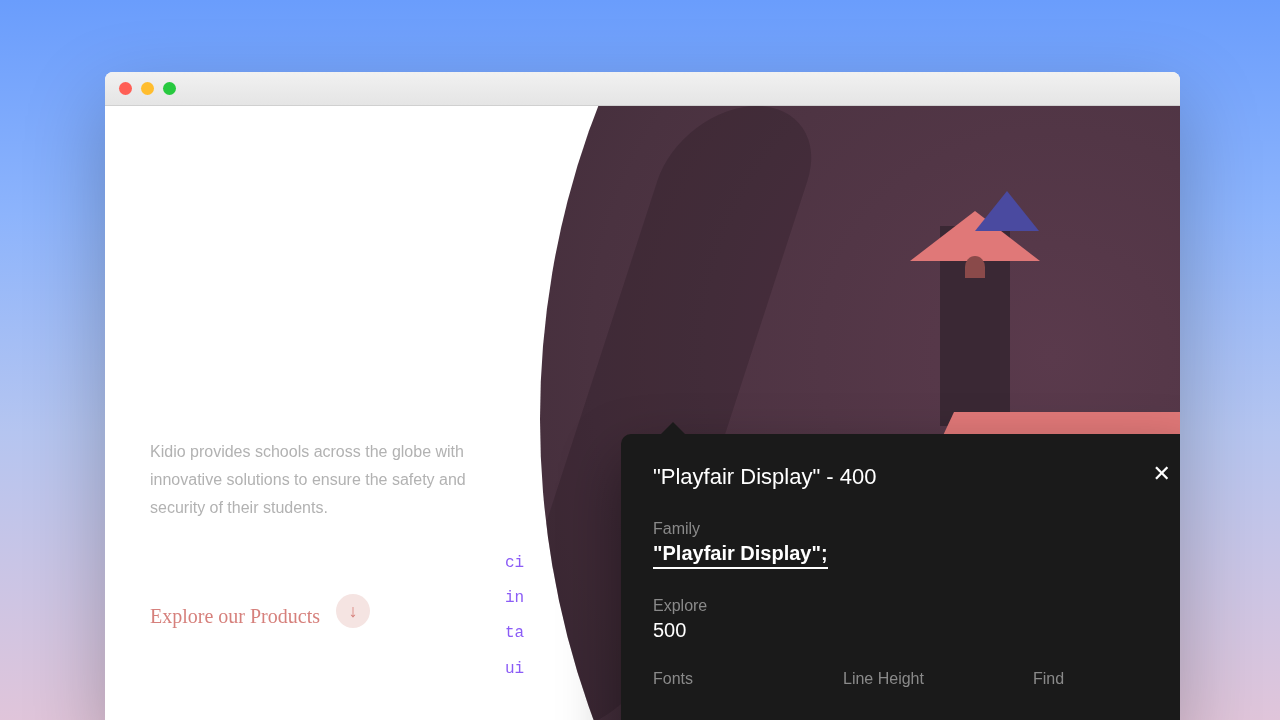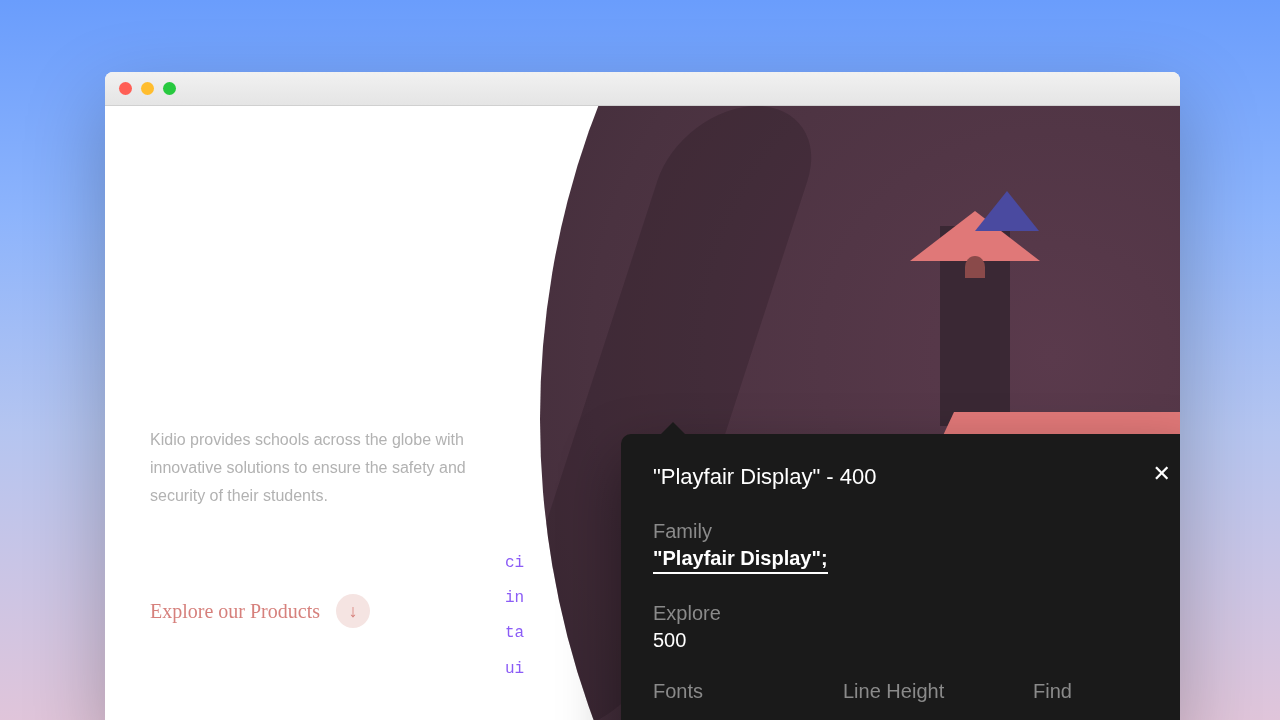--- a/index.html
+++ b/index.html
@@ -132,32 +132,32 @@
       font-family: Georgia, 'Times New Roman', serif;
       font-size: 106px;
       font-weight: 700;
       line-height: 0.98;
       color: #1a1a1a;
       letter-spacing: -2px;
     }
     .description {
       position: absolute;
       left: 45px;
-      top: 320px;
+      top: 332px;
       width: 360px;
       color: #b2b2b2;
       font-size: 16px;
       line-height: 1.75;
     }
     .cta {
       position: absolute;
       left: 45px;
       top: 488px;
       display: flex;
-      align-items: center;
+      align-items: flex-end;
       gap: 16px;
       color: #d6807c;
       font-family: Georgia, serif;
       font-size: 20px;
       cursor: pointer;
     }
     .cta-circle {
       width: 34px;
       height: 34px;
       border-radius: 50%;
@@ -208,21 +208,21 @@
     .pop-close {
       position: absolute;
       right: 26px;
       top: 27px;
       font-size: 22px;
       cursor: pointer;
       color: #fff;
     }
     .pop-field-label {
       color: #8a8a8a;
-      font-size: 20px;
+      font-size: 16px;
       margin-bottom: 4px;
     }
     .pop-field-value {
       font-size: 20px;
       color: #fff;
     }
     .family-value {
       border-bottom: 2px solid #fff;
       display: inline-block;
       padding-bottom: 2px;

